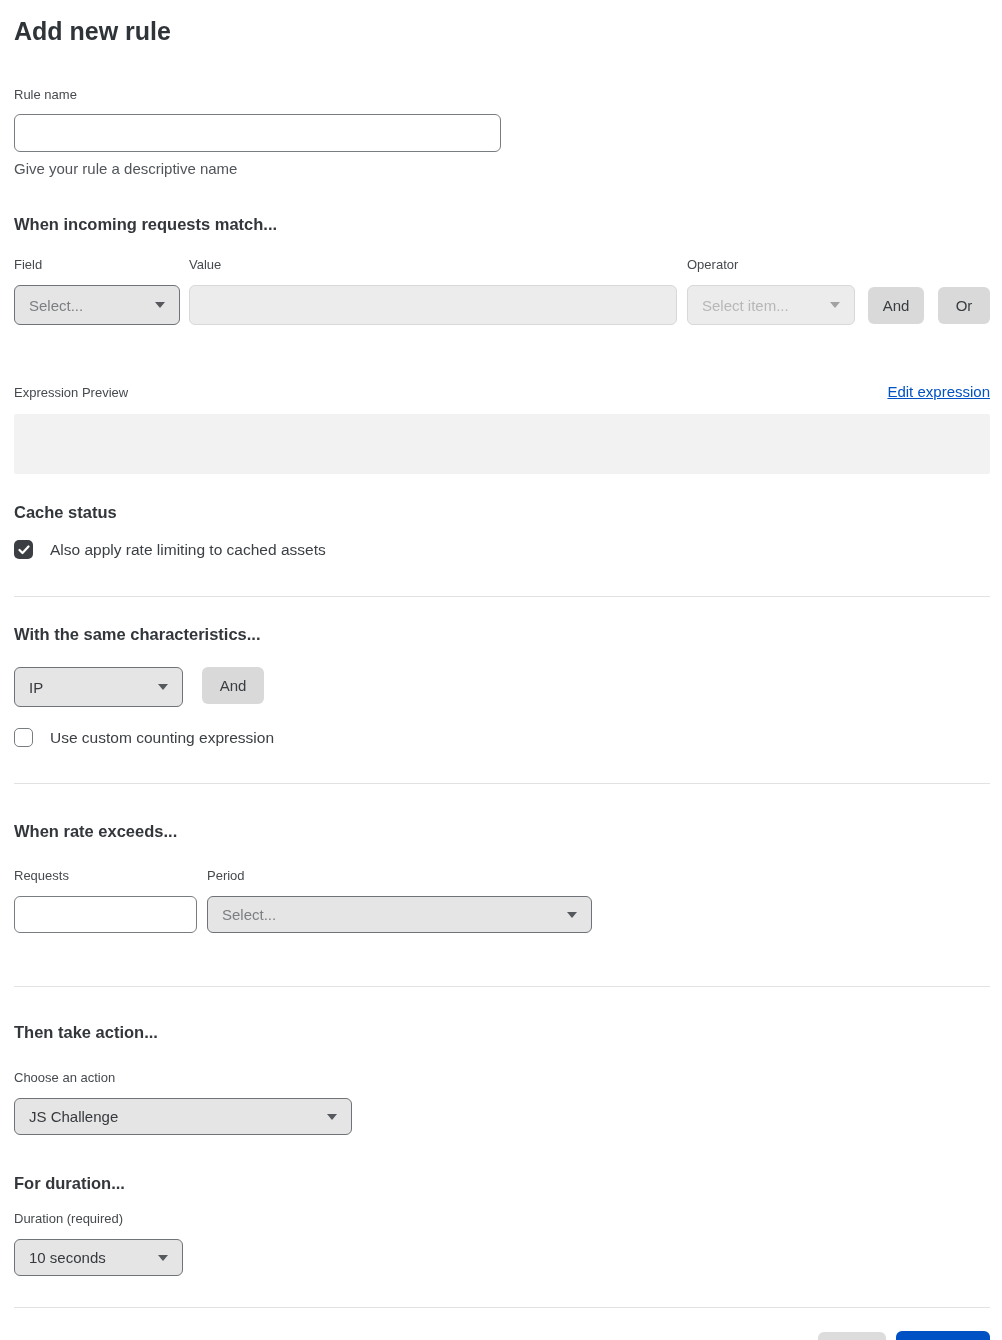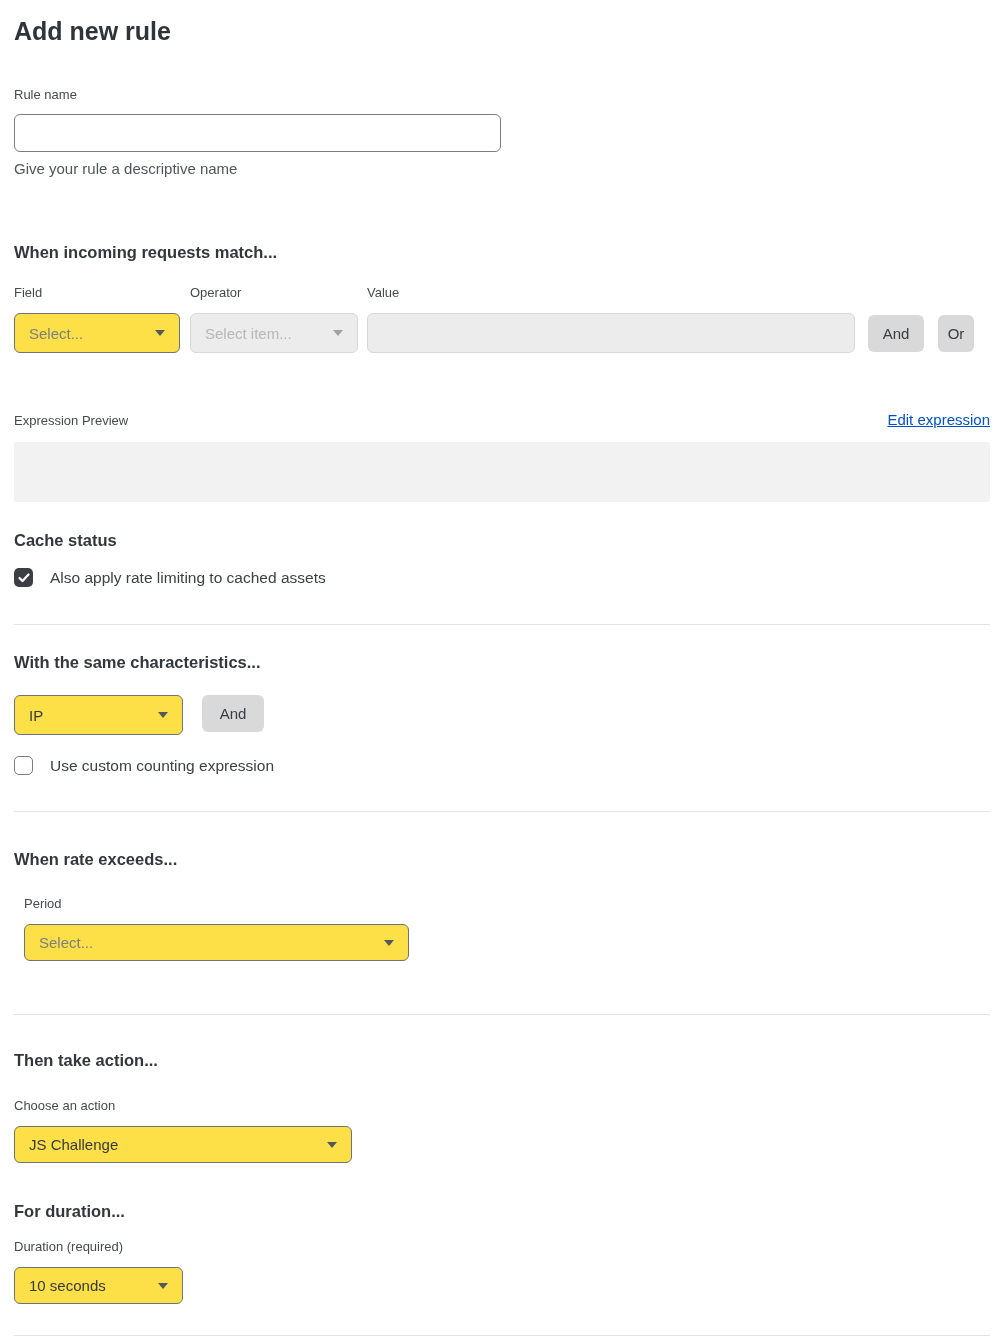--- a/index.html
+++ b/index.html
@@ -23,21 +23,21 @@
   }
 
   input.text-input {
     display: block; width: 487px; height: 38px;
     border: 1px solid #7a7d80; border-radius: 6px;
     padding: 0 12px; font-size: 15px; color: #36393d;
     font-family: inherit; background: #fff; outline: none;
   }
 
   .select {
-    height: 40px; background: #fde047;
+    height: 40px; background: #e5e5e5;
     border: 1px solid #6f7276; border-radius: 6px;
     display: flex; align-items: center; justify-content: space-between;
     padding: 0 14px; cursor: pointer;
   }
   .select .select-value { font-size: 15px; color: #7b7e82; }
   .select.has-value .select-value { color: #36393d; }
   .caret {
     width: 0; height: 0;
     border-left: 5.5px solid transparent; border-right: 5.5px solid transparent;
     border-top: 6.5px solid #55585c; margin-left: 8px; flex: 0 0 auto;
@@ -52,21 +52,21 @@
     padding: 0 12px; font-size: 15px; color: #8a8a8a; outline: none;
   }
 
   .btn {
     border: none; border-radius: 6px; font-family: inherit;
     font-size: 15px; cursor: pointer; display: inline-flex;
     align-items: center; justify-content: center;
   }
   .btn-gray { background: #d9d9d9; color: #393d41; }
   .btn-and { width: 56px; height: 37px; }
-  .btn-or { width: 36px; height: 37px; }
+  .btn-or { width: 52px; height: 37px; }
   .btn-and2 { width: 62px; height: 37px; }
   .btn-back { width: 68px; height: 36px; background: #dcdcdc; color: #0051c3; font-size: 15.5px; }
   .btn-primary { width: 94px; height: 37px; background: #0051c3; color: #ffffff; font-size: 15.5px; }
 
   .link {
     font-size: 15px; color: #0051c3; text-decoration: underline; cursor: pointer;
   }
 
   .match-row { display: flex; margin-top: 22px; }
   .match-col .select, .match-col input { margin-top: 11px; }
@@ -110,40 +110,40 @@
 <body>
 
 <div class="container">
 
   <h1 class="page-title">Add new rule</h1>
 
   <div class="field-label" style="margin-top:43px">Rule name</div>
   <input class="text-input" style="margin-top: 10px;" value="">
   <div class="helper-text">Give your rule a descriptive name</div>
 
-  <div class="section-heading" style="margin-top:64px">When incoming requests match...</div>
+  <div class="section-heading" style="margin-top:36px">When incoming requests match...</div>
 
   <div class="match-row">
     <div class="match-col col-field">
       <div class="field-label">Field</div>
       <div class="select">
         <span class="select-value">Select...</span>
         <span class="caret"></span>
       </div>
     </div>
+    <div class="match-col col-value">
+      <div class="field-label">Value</div>
+      <input class="disabled-input" style="margin-top: 11px;" disabled="" value="">
+    </div>
     <div class="match-col col-operator">
       <div class="field-label">Operator</div>
       <div class="select disabled">
         <span class="select-value">Select item...</span>
         <span class="caret"></span>
       </div>
-    </div>
-    <div class="match-col col-value">
-      <div class="field-label">Value</div>
-      <input class="disabled-input" style="margin-top: 11px;" disabled="" value="">
     </div>
     <div class="col-andor" style="margin-left:13px">
       <button class="btn btn-gray btn-and">And</button>
     </div>
     <div class="col-andor" style="margin-left:14px">
       <button class="btn btn-gray btn-or">Or</button>
     </div>
   </div>
 
   <div class="preview-header">
@@ -174,20 +174,24 @@
   </div>
   <div class="checkbox-row" style="margin-top:21px">
     <span class="checkbox unchecked"></span>
     <span class="checkbox-label">Use custom counting expression</span>
   </div>
 
   <hr class="divider" style="margin-top:36px">
 
   <div class="section-heading" style="margin-top:37px">When rate exceeds...</div>
   <div class="rate-row">
+    <div class="rate-col-requests">
+      <div class="field-label">Requests</div>
+      <input class="text-input" value="" style="">
+    </div>
     <div class="rate-col-period">
       <div class="field-label">Period</div>
       <div class="select">
         <span class="select-value">Select...</span>
         <span class="caret"></span>
       </div>
     </div>
   </div>
 
   <hr class="divider" style="margin-top:53px">

